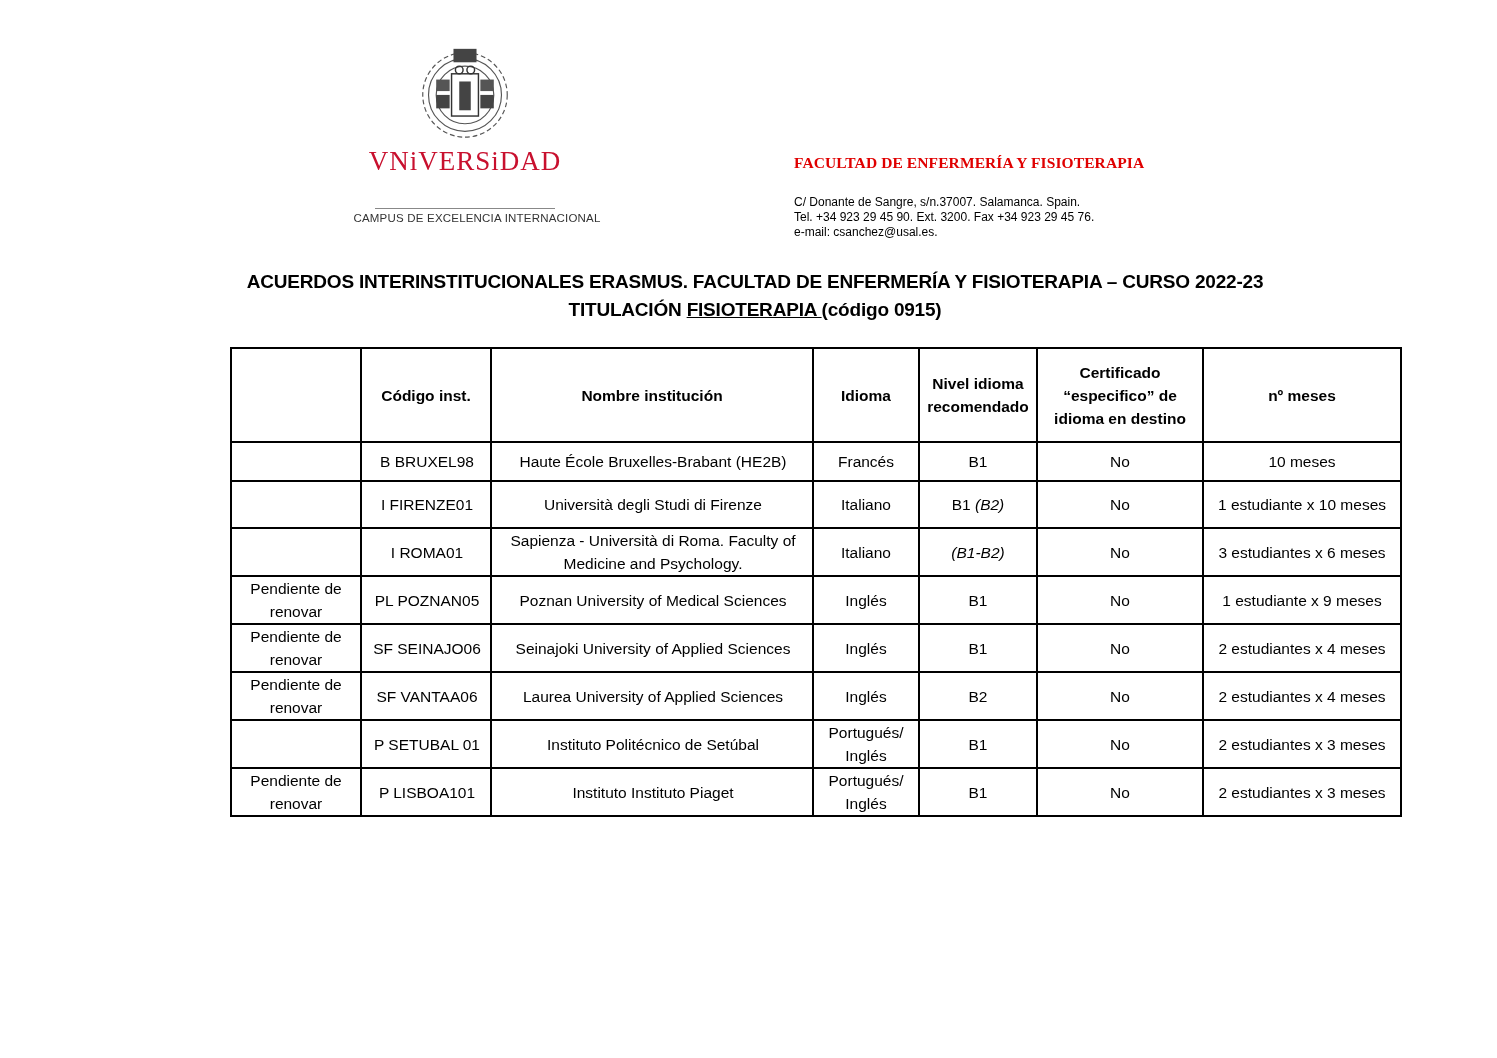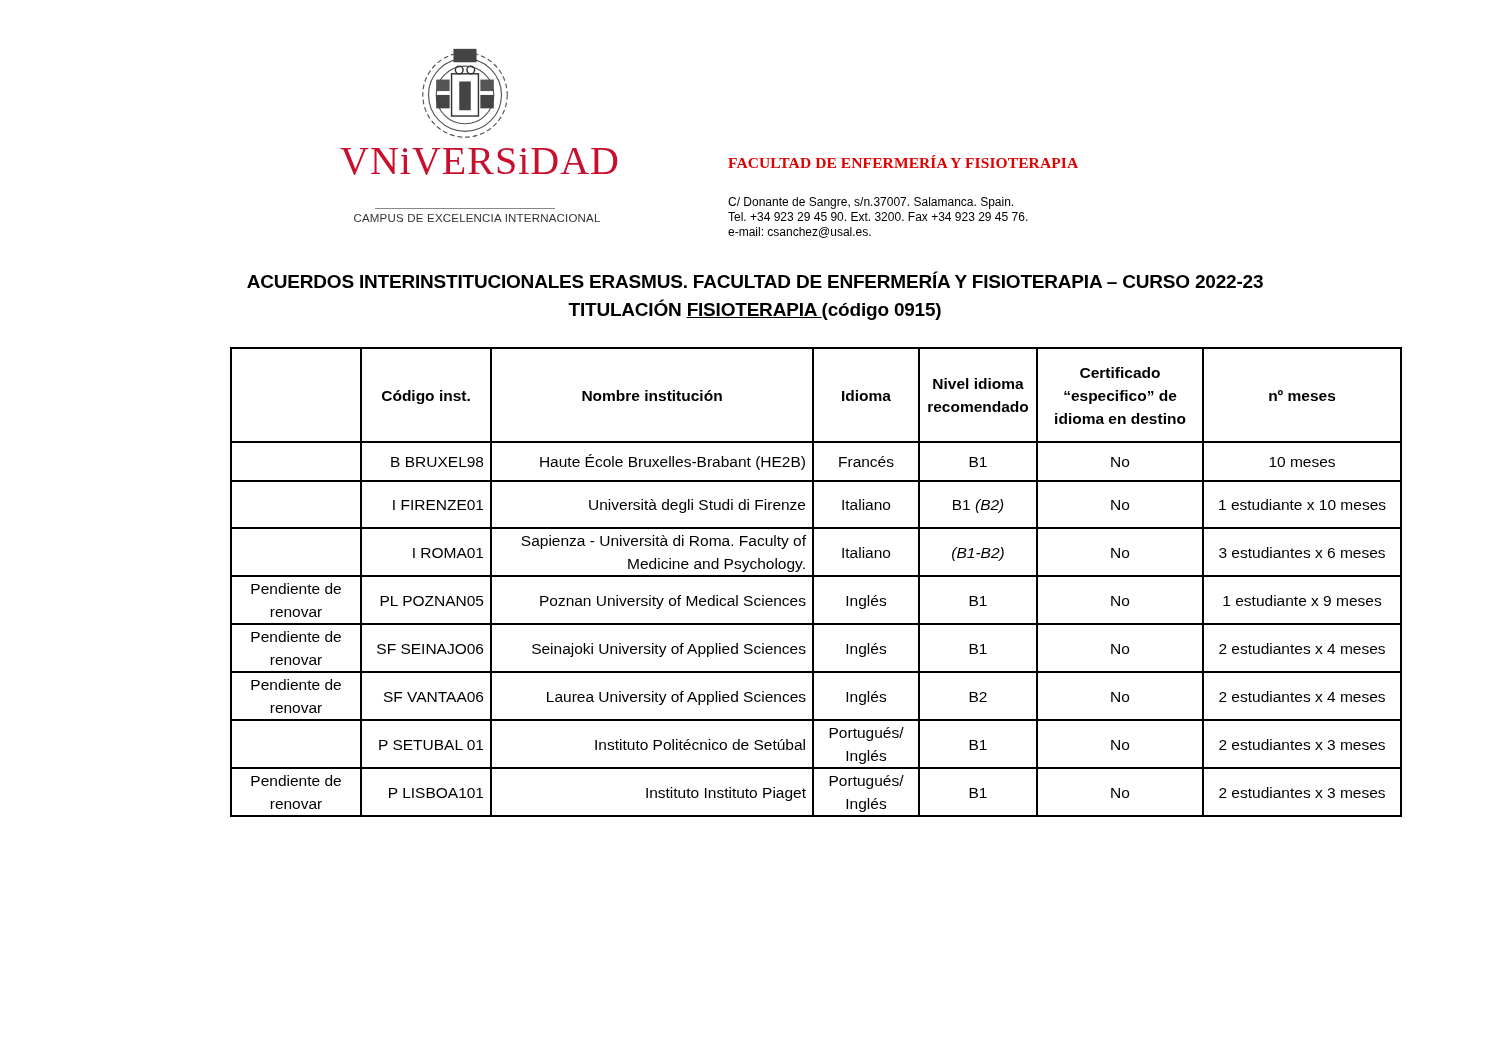--- a/index.html
+++ b/index.html
@@ -1,39 +1,39 @@
 <!DOCTYPE html>
 <html><head>
 <meta charset="utf-8">
 <style>
   html, body { margin:0; padding:0; background:#ffffff; }
   body { width:1497px; height:1058px; position:relative; overflow:hidden; font-family:"Liberation Sans", sans-serif; color:#000; }
 
   
   .logo { position:absolute; left:340px; top:45px; width:250px; text-align:center; }
   .seal { position:absolute; left:77px; top:0; width:96px; height:96px; }
-  .uni-name { position:absolute; left:0; top:100px; width:250px; text-align:center; font-family:"Liberation Serif", serif; color:#c8102e; font-size:40px; line-height:32px; letter-spacing:1px; }
+  .uni-name { position:absolute; left:0; top:100px; width:250px; text-align:center; font-family:"Liberation Serif", serif; color:#c8102e; font-size:27px; line-height:32px; letter-spacing:1px; }
   .uni-rule { position:absolute; left:35px; top:163px; width:180px; height:1px; background:#888; }
   .uni-campus { position:absolute; left:12px; top:167px; width:250px; text-align:center; font-size:11.5px; color:#333; letter-spacing:0.2px; }
 
   
-  .faculty { position:absolute; left:728px; top:154px; }
+  .faculty { position:absolute; left:794px; top:154px; }
   .faculty-title { font-family:"Liberation Serif", serif; font-weight:bold; color:#e00000; font-size:15.5px; letter-spacing:0.1px; }
   .faculty-addr { margin-top:23px; font-family:Liberation Sans, sans-serif; font-size:12px; line-height:15px; }
 
   
   .doc-title { position:absolute; left:0; top:268px; width:1510px; text-align:center; font-weight:bold; font-size:19px; line-height:28px; letter-spacing:-0.2px; }
   .doc-title .u { text-decoration:underline; }
 
   
   table.agreements { position:absolute; left:230px; top:347px; border-collapse:collapse; font-size:15.5px; }
   table.agreements td, table.agreements th { border:2px solid #000; padding:0 6px; line-height:23px; }
   table.agreements th { font-weight:bold; height:92px; text-align:center; }
   table.agreements td { text-align:center; height:45px; }
-  table.agreements td.left { text-align:right; padding-left:8px; }
+  table.agreements td.left { text-align:center; padding-left:8px; }
   .c0 { width:116px; } .c1 { width:116px; } .c2 { width:308px;margin-left:41px; } .c3 { width:92px; } .c4 { width:104px; } .c5 { width:152px; } .c6 { width:184px; }
   .it { font-style:italic; }
   tr.r-single td { height:37px; }
 </style>
 </head>
 <body>
 
 <div class="logo">
   <svg class="seal" viewBox="0 0 100 100">
     <g fill="none" stroke="#555" stroke-width="1.2">

